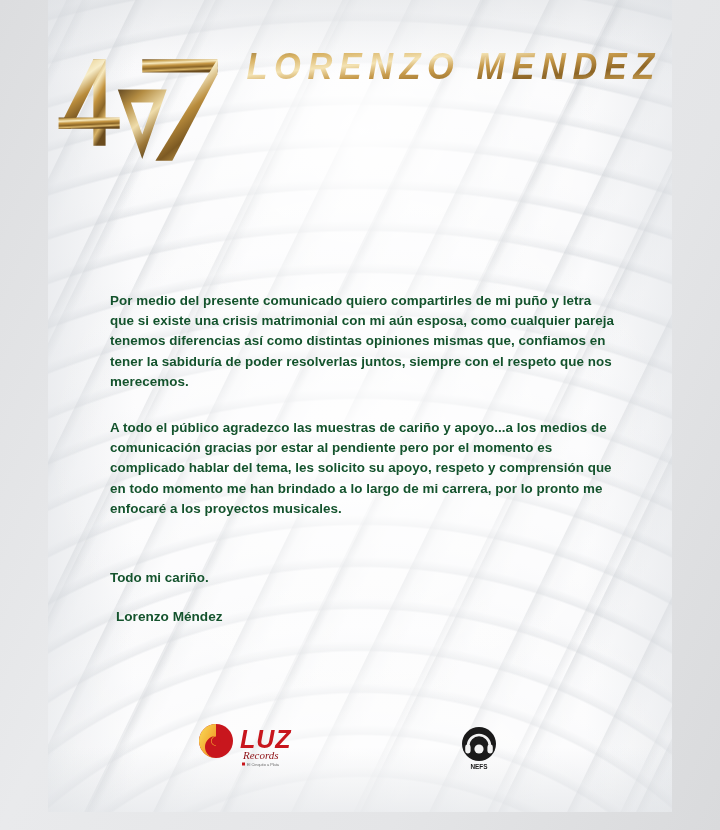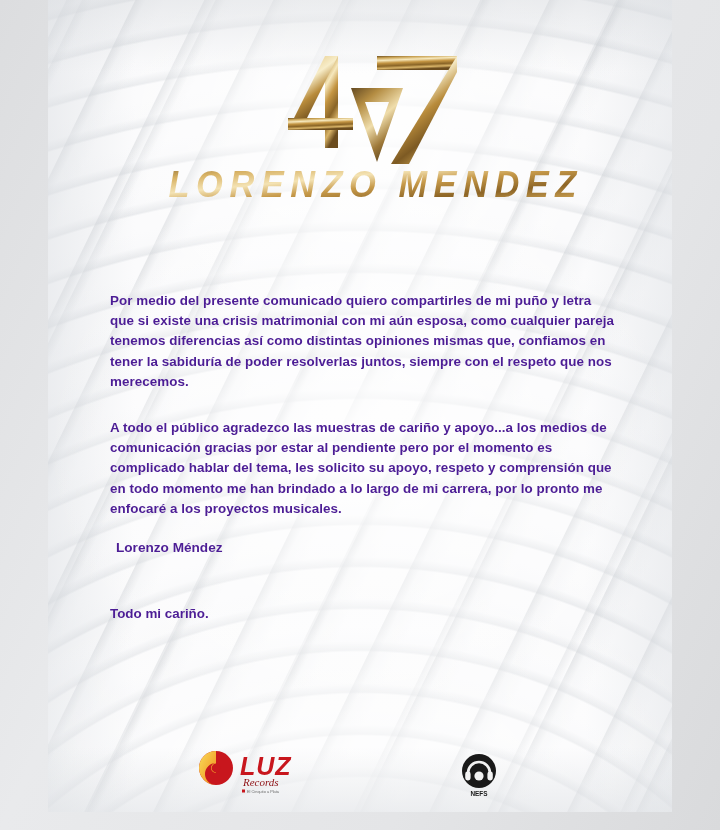--- a/index.html
+++ b/index.html
@@ -73,39 +73,39 @@
     position:absolute;inset:0;
     background:linear-gradient(180deg,rgba(214,217,221,.45) 0%,rgba(255,255,255,0) 9%,
                rgba(255,255,255,0) 92%,rgba(219,222,226,.5) 100%);
   }
 
   
   #content{position:absolute;inset:0;}
 
   
   #logo-block{
-    position:absolute;left:16px;top:52px;width:624px;
-    display:flex;flex-direction:column;align-items:center;
+    position:absolute;left:4px;top:52px;width:624px;
+    display:flex;flex-direction:row;align-items:flex-start;
   }
   #monogram{width:190px;height:118px;display:block;}
   #artist-name{
     margin-top:-6px;
     font-size:37px;font-weight:bold;font-style:italic;
     letter-spacing:7px;
     background:linear-gradient(175deg,#8a6a33 0%,#d8b264 18%,#f4e3b4 36%,#c79a4a 52%,#8d6526 72%,#caa052 90%,#7e5c28 100%);
     -webkit-background-clip:text;background-clip:text;color:transparent;
     -webkit-text-fill-color:transparent;
     white-space:nowrap;
     transform:scaleX(.93);
   }
 
   
   #letter{
     position:absolute;left:62px;top:291px;width:505px;
-    color:#4c1d95;
+    color:#14532d;
   }
   .para{
     font-size:13.4px;font-weight:bold;line-height:20.2px;
     letter-spacing:.05px;
     margin:0 0 26px 0;
     text-shadow:0 0 1px rgba(255,255,255,.85);
   }
   .para:last-of-type{margin-bottom:18px;}
   #closing{
     margin-top:49px;
@@ -113,21 +113,21 @@
     text-shadow:0 0 1px rgba(255,255,255,.85);
   }
   #signature{
     margin-top:21px;padding-left:6px;
     font-size:13.6px;font-weight:bold;
     text-shadow:0 0 1px rgba(255,255,255,.85);
   }
 
   
   #footer{
-    position:absolute;left:0;top:744px;width:624px;height:62px;text-align:center;
+    position:absolute;left:0;top:717px;width:624px;height:62px;text-align:center;
   }
   #luz-logo{position:absolute;left:148px;top:0;width:102px;height:52px;}
   #nefs-logo{position:absolute;left:410px;top:8px;width:42px;height:48px;}
 </style>
 </head>
 <body>
 
 <div id="poster">
 
   <div id="card">
@@ -179,22 +179,22 @@
           <path d="M70 36 L122 36 L96 110 Z
                    M84 50 L96 84 L108 50 Z" fill="url(#gC)" fill-rule="evenodd" opacity=".96"></path>
         </svg>
 
         <div id="artist-name">LORENZO MENDEZ</div>
       </div>
 
       <div id="letter">
         <p class="para">Por medio del presente comunicado quiero compartirles de mi puño y letra que si existe una crisis matrimonial con mi aún esposa, como cualquier pareja tenemos diferencias así como distintas opiniones mismas que, confiamos en tener la sabiduría de  poder resolverlas juntos, siempre con el respeto que nos merecemos.</p>
         <p class="para">A todo el público agradezco las muestras de cariño y apoyo...a los medios de comunicación gracias por estar al pendiente pero por el momento es complicado hablar del tema, les solicito su apoyo, respeto y comprensión que en todo momento me han brindado a lo largo de mi carrera,  por lo pronto me enfocaré a los proyectos musicales.</p>
+        <div id="closing">Todo mi cariño.</div>
         <div id="signature">Lorenzo Méndez</div>
-        <div id="closing">Todo mi cariño.</div>
       </div>
 
       <div id="footer">
 
         <svg id="luz-logo" viewBox="0 0 102 52">
           <defs>
             <linearGradient id="swirlY" x1="0" y1="0" x2="1" y2="1">
               <stop offset="0" stop-color="#f9de5a"></stop>
               <stop offset="1" stop-color="#ef8a19"></stop>
             </linearGradient>

